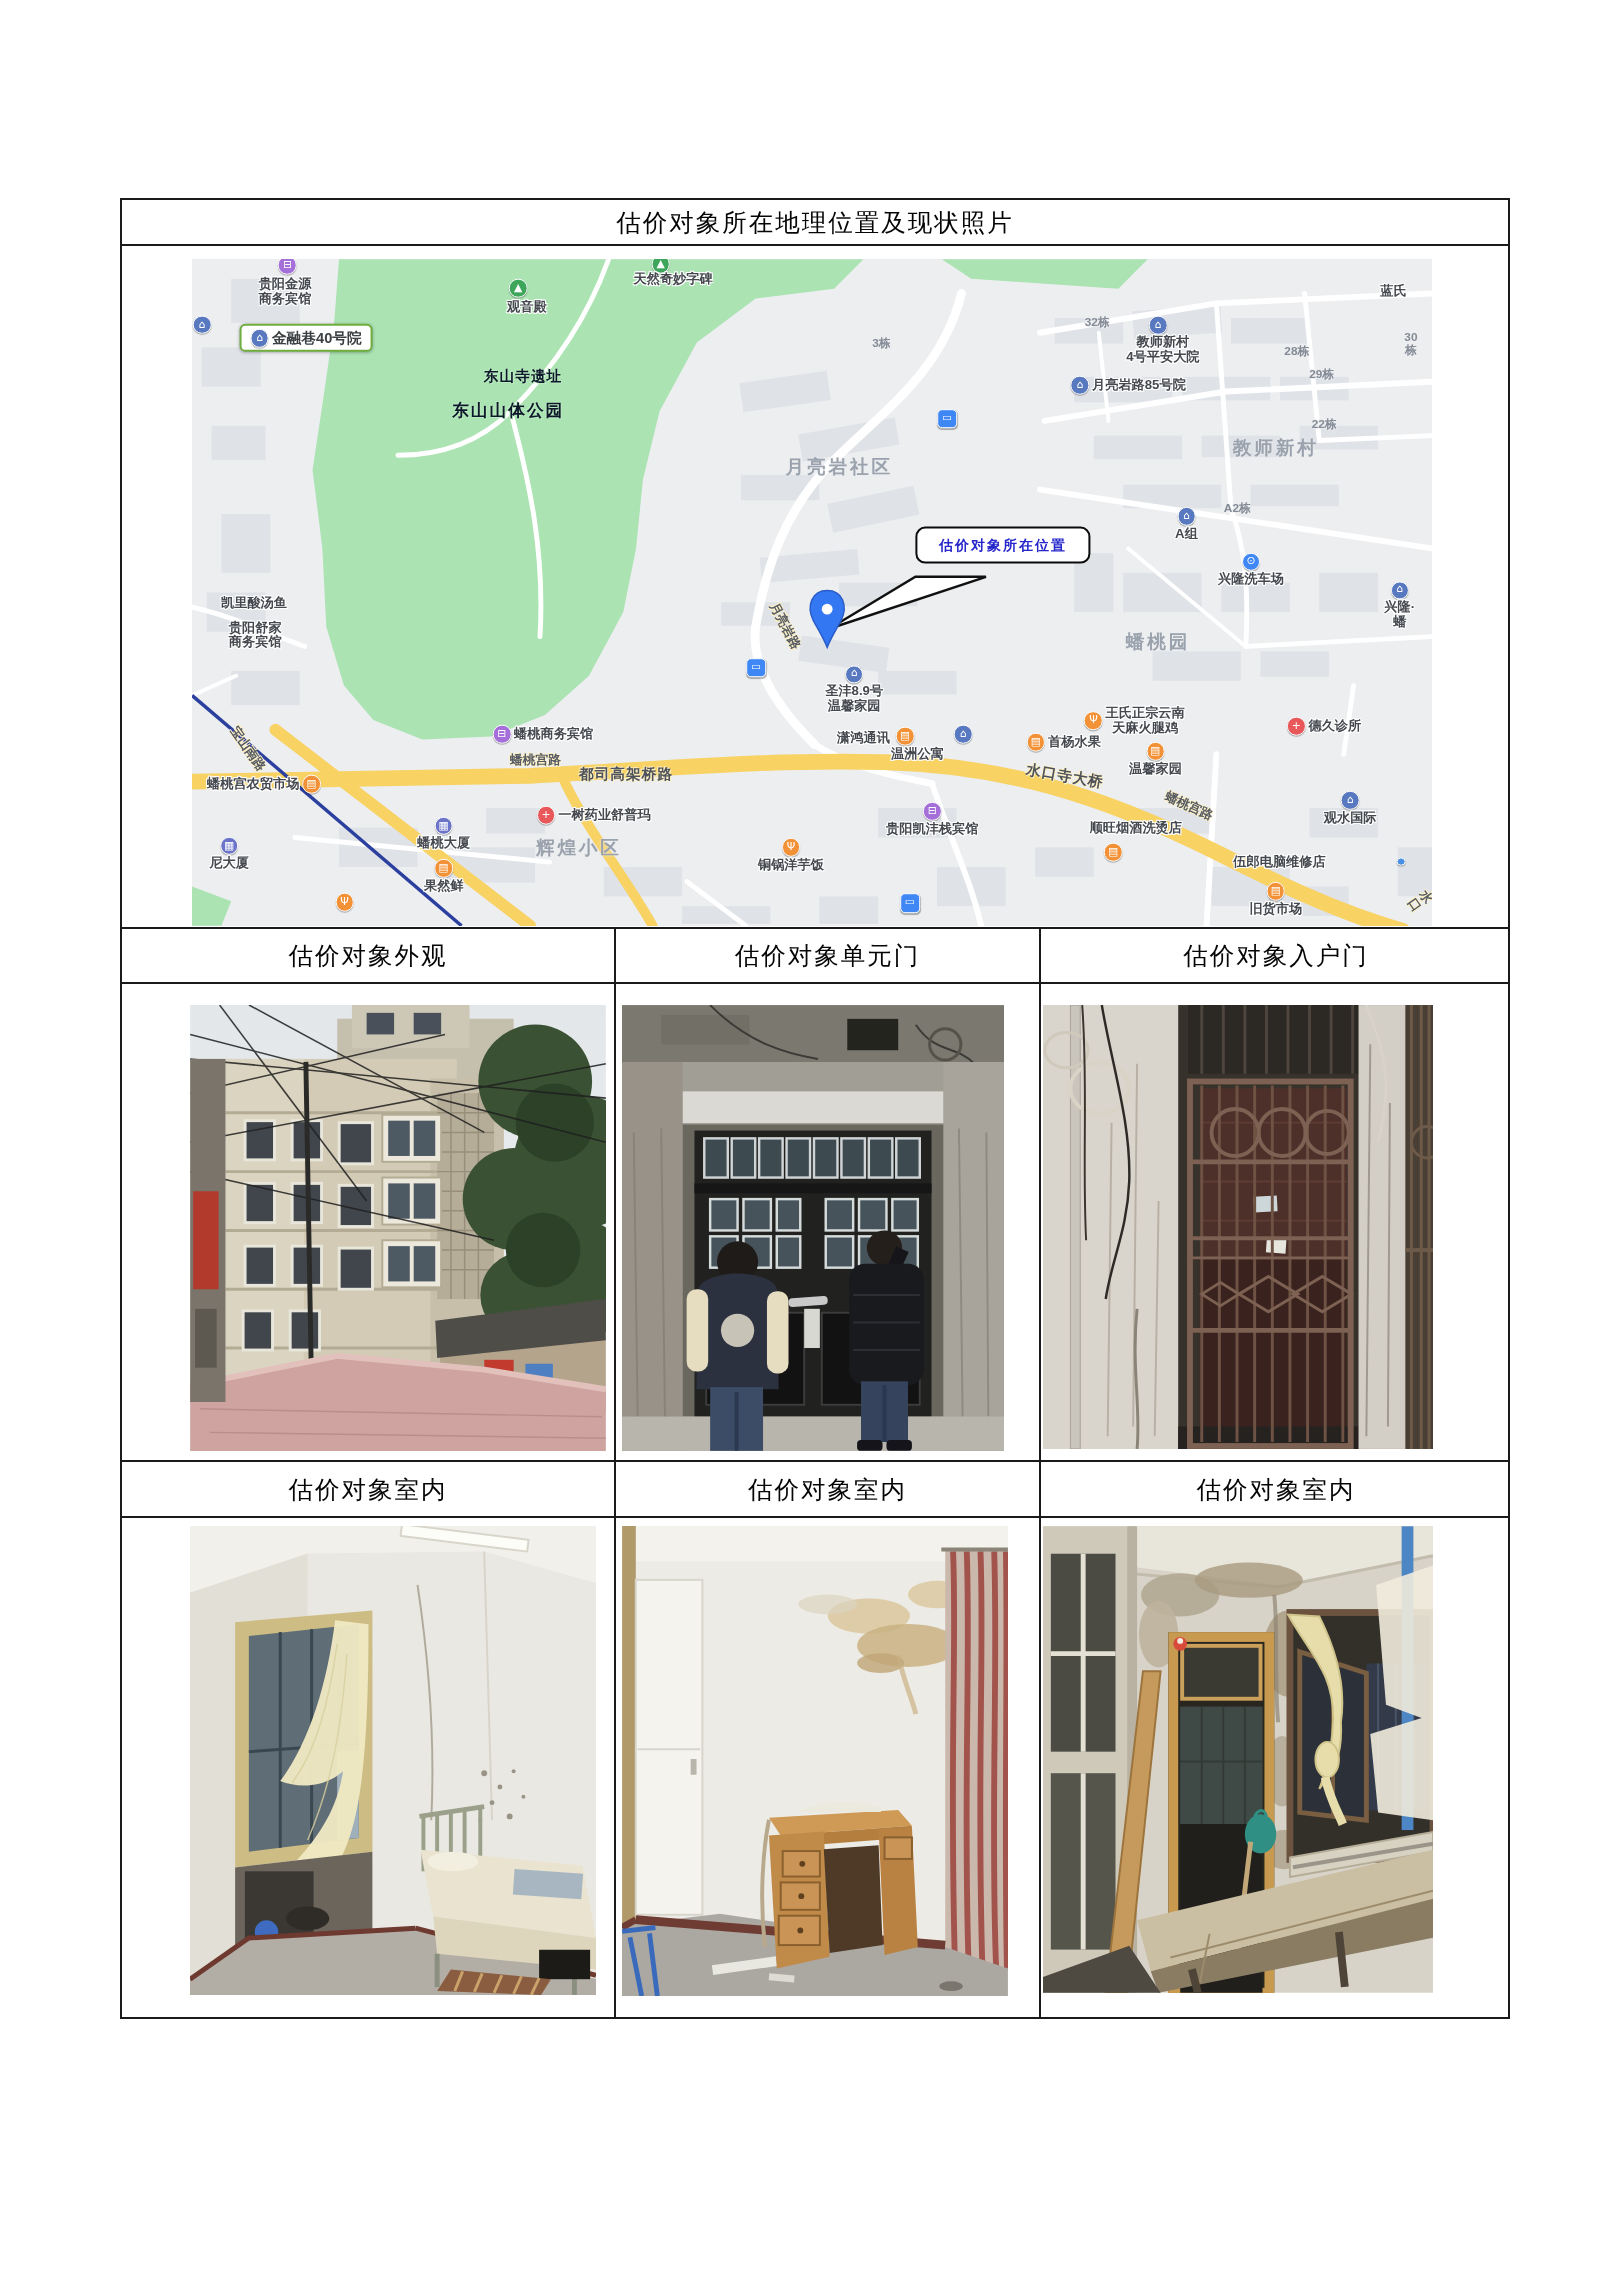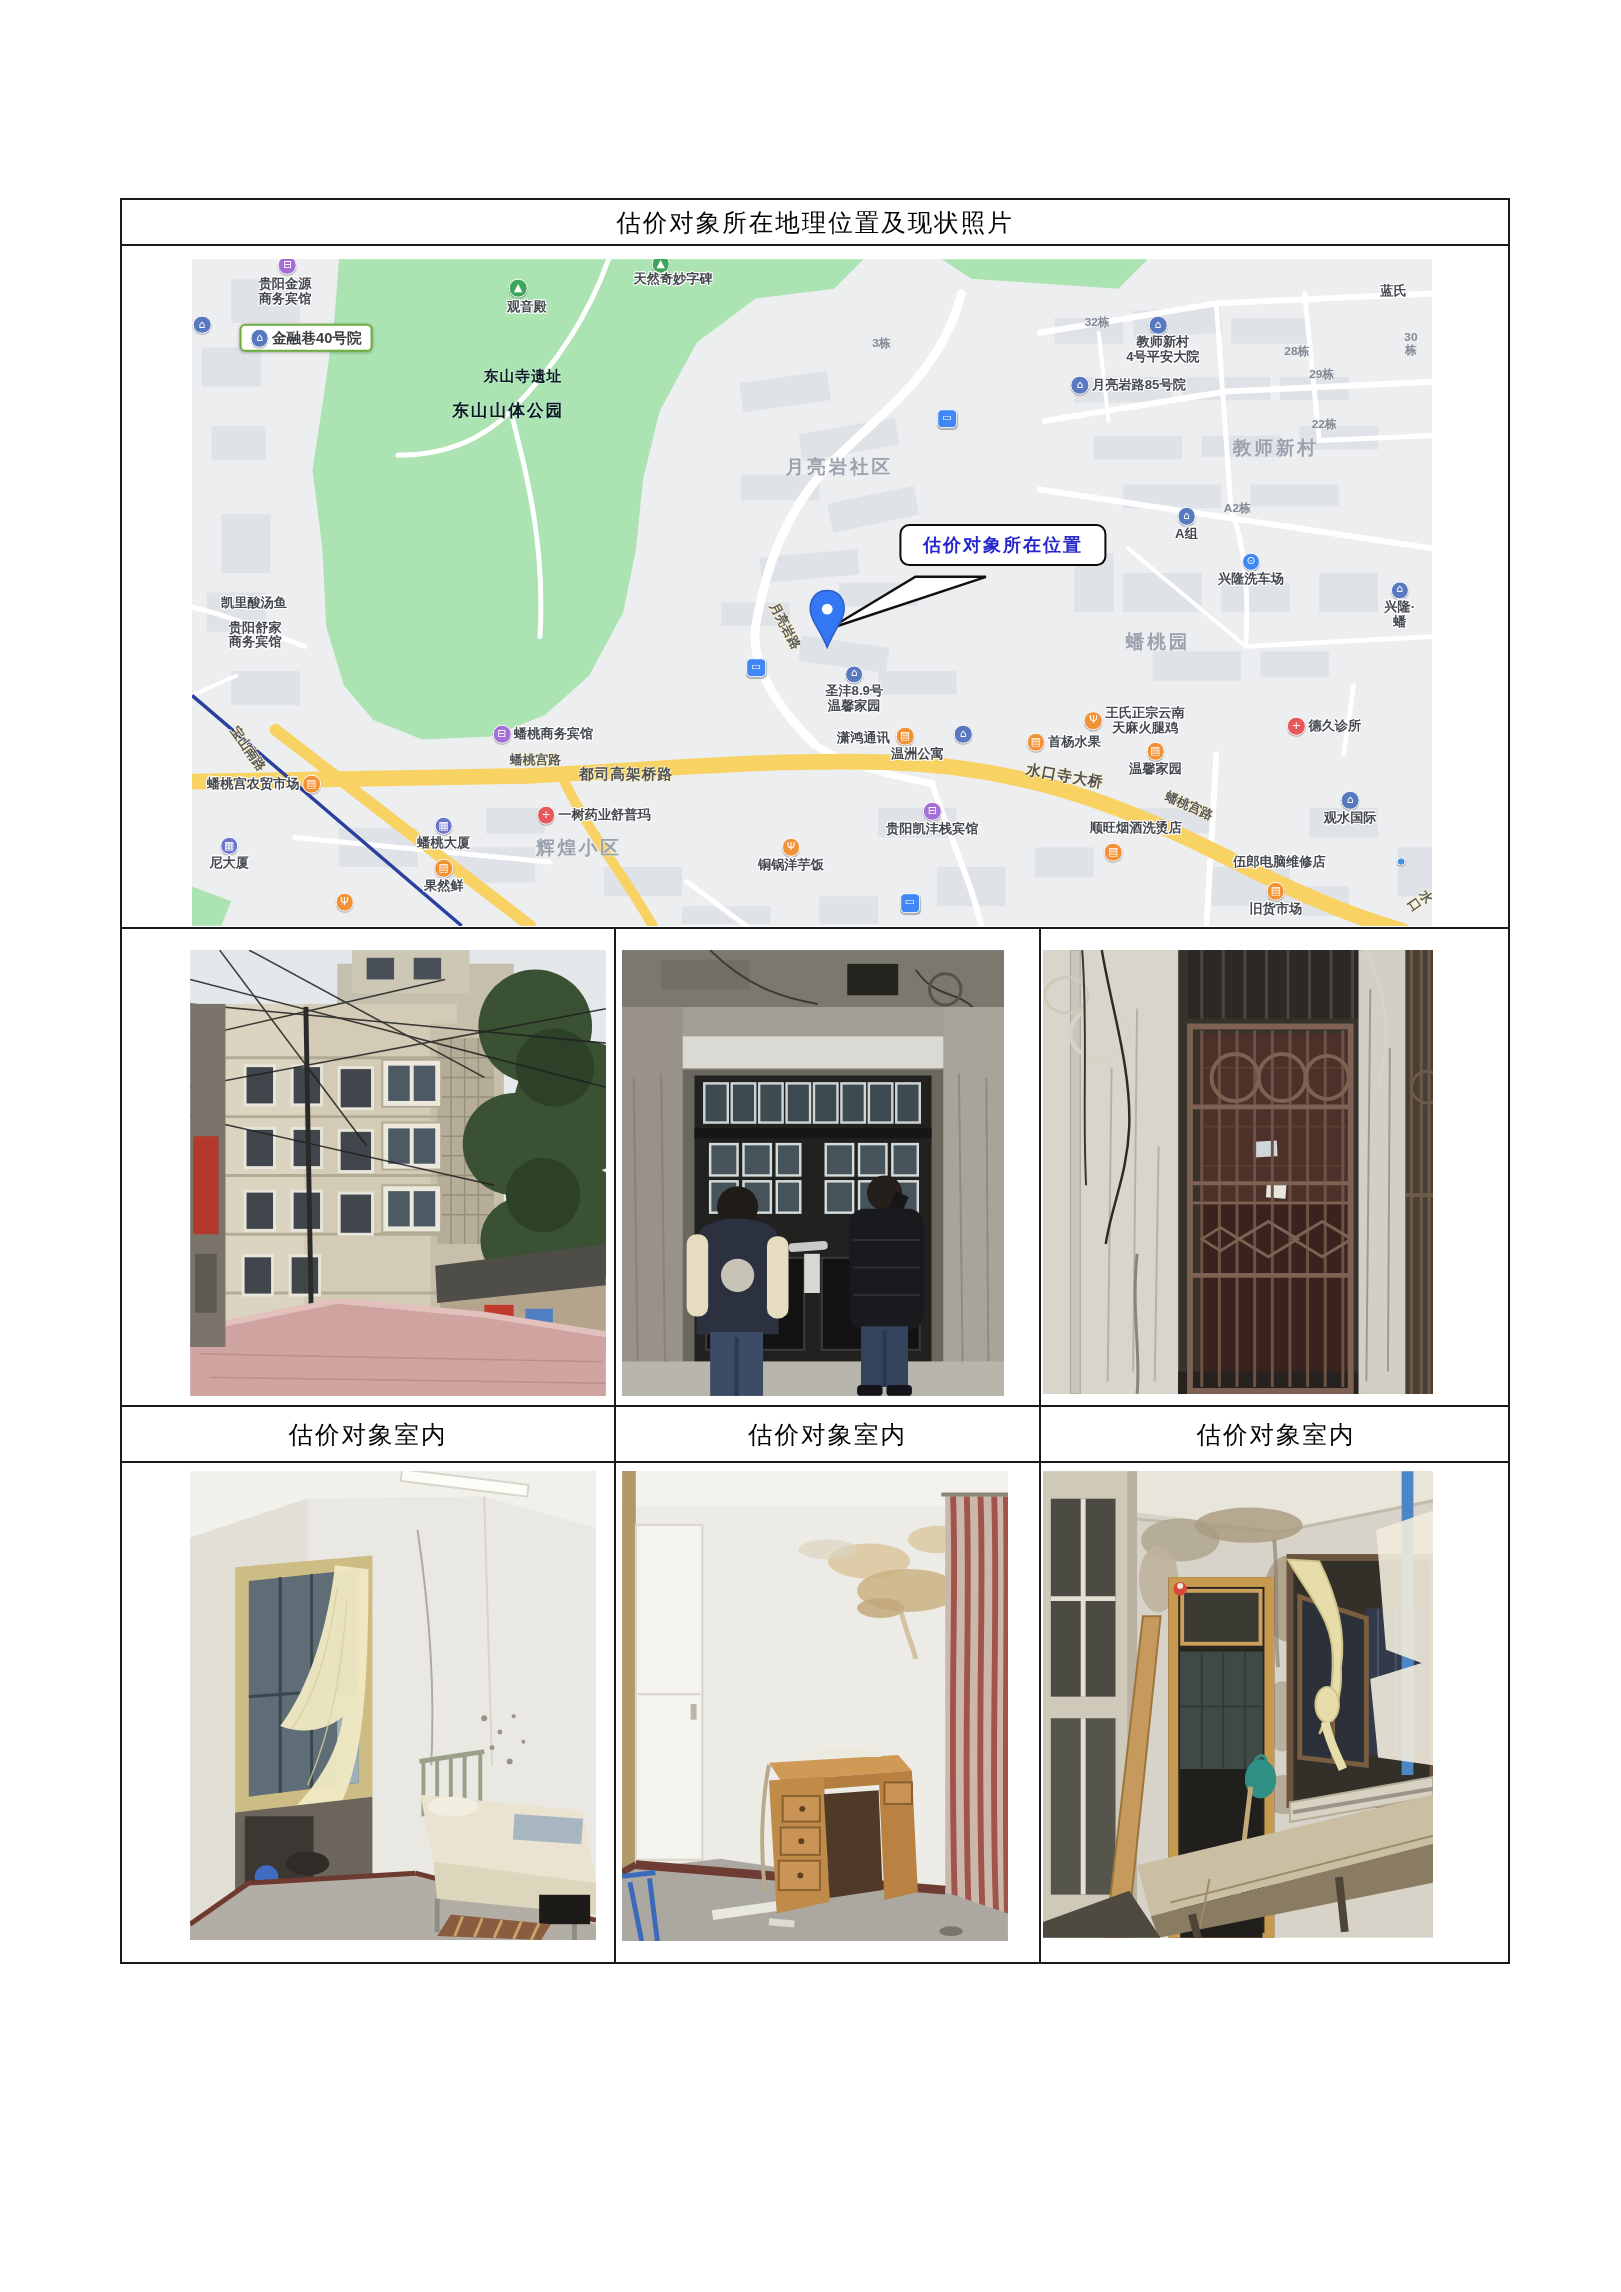--- a/index.html
+++ b/index.html
@@ -39,21 +39,21 @@
   .park.lg .mtext{font-size:16.7px;letter-spacing:2px;}
   .road .mtext{font-size:12.7px;color:#565b63;text-shadow:-1px -1px 0 #fdf0c4,1px 1px 0 #fdf0c4;}
   .road.big .mtext{font-size:14.7px;color:#4e525a;letter-spacing:1px;}
   .build .mtext{font-size:11.8px;color:#848b96;text-shadow:-1px -1px 0 #eceef0,1px 1px 0 #eceef0;}
   .hl{background:#fff;border:2px solid #6fae3e;border-radius:5.9px;padding:2.9px 8.8px;box-shadow:0 1px 2.9px rgba(0,0,0,.25);}
   .hl .mtext{font-size:14.7px;color:#3c4043;}
   .micon{width:18.6px;height:18.6px;border-radius:50%;color:#fff;font-size:10.8px;line-height:1;display:flex;align-items:center;justify-content:center;border:1.5px solid #fff;box-shadow:0 1px 1px rgba(0,0,0,.3);box-sizing:border-box;flex:none;font-family:"DejaVu Sans",sans-serif;}
   .micon.i-bus{border-radius:4.9px;width:19.6px;height:19.6px;}
   .micon.i-dot{width:8.8px;height:8.8px;font-size:0;border-width:1px;}
   #callout{position:absolute;left:65.4%;top:42.9%;transform:translate(-50%,-50%);background:#fff;border:2.9px solid #0b0b0b;border-radius:9.8px;padding:6.9px 21.6px;z-index:4;}
-  #callout .ctext{font-family:"Liberation Serif","DejaVu Serif",serif;font-size:18px;font-weight:700;color:#2526cc;letter-spacing:2px;white-space:nowrap;}
+  #callout .ctext{font-family:"Liberation Serif","DejaVu Serif",serif;font-size:14px;font-weight:700;color:#2526cc;letter-spacing:2px;white-space:nowrap;}
 </style>
 </head>
 <body>
 
 <div class="doc-table">
 
   <div class="trow row-title bline">
     <span class="doc-text">估价对象所在地理位置及现状照片</span>
   </div>
 
@@ -226,20 +226,31 @@
           <div class="mlabel road" style="left: 4.5%; top: 73.5%; transform: translate(-50%, -50%) rotate(55deg);"><span class="mtext">宝山南路</span></div>
           <div class="mlabel " style="left: 57.9%; top: 96.6%;"><span class="micon i-bus" style="background: rgb(63, 135, 245);">▭</span></div>
           <div class="mlabel " style="left: 12.3%; top: 96.5%;"><span class="micon i-food" style="background: rgb(242, 145, 53);">Ψ</span></div>
         </div>
       <div id="callout">
         <span class="ctext">估价对象所在位置</span>
       </div>
     </div>
   </div>
 
+  <div class="trow hdr-row bline">
+    <div class="cell vline hdr-cell">
+        <span class="doc-text">估价对象外观</span>
+      </div>
+    <div class="cell vline hdr-cell">
+        <span class="doc-text">估价对象单元门</span>
+      </div>
+    <div class="cell hdr-cell">
+        <span class="doc-text">估价对象入户门</span>
+      </div>
+  </div>
 
   <div class="trow photo-row r1 bline">
 
     <div class="cell vline photo-cell pl-a">
       <svg width="416" height="446" viewBox="0 0 424 455">
         <defs>
             <linearGradient id="sky1" x1="0" y1="0" x2="0" y2="1">
               <stop offset="0" stop-color="#e3e7ea"></stop>
               <stop offset="1" stop-color="#eef1f2"></stop>
             </linearGradient>

